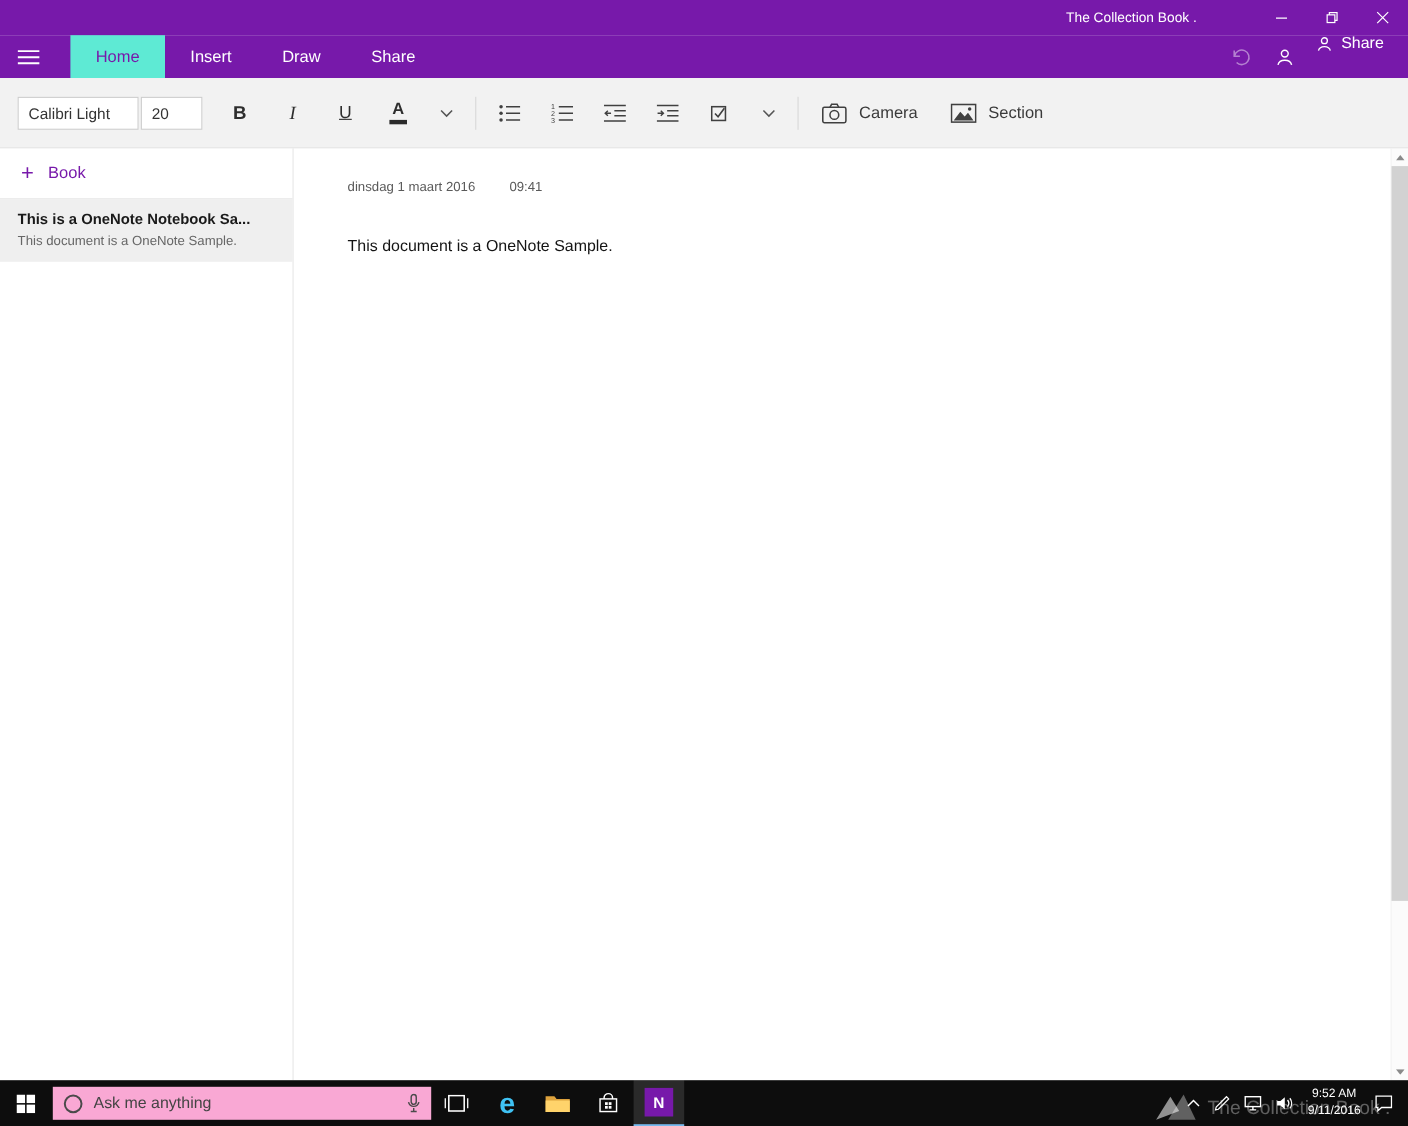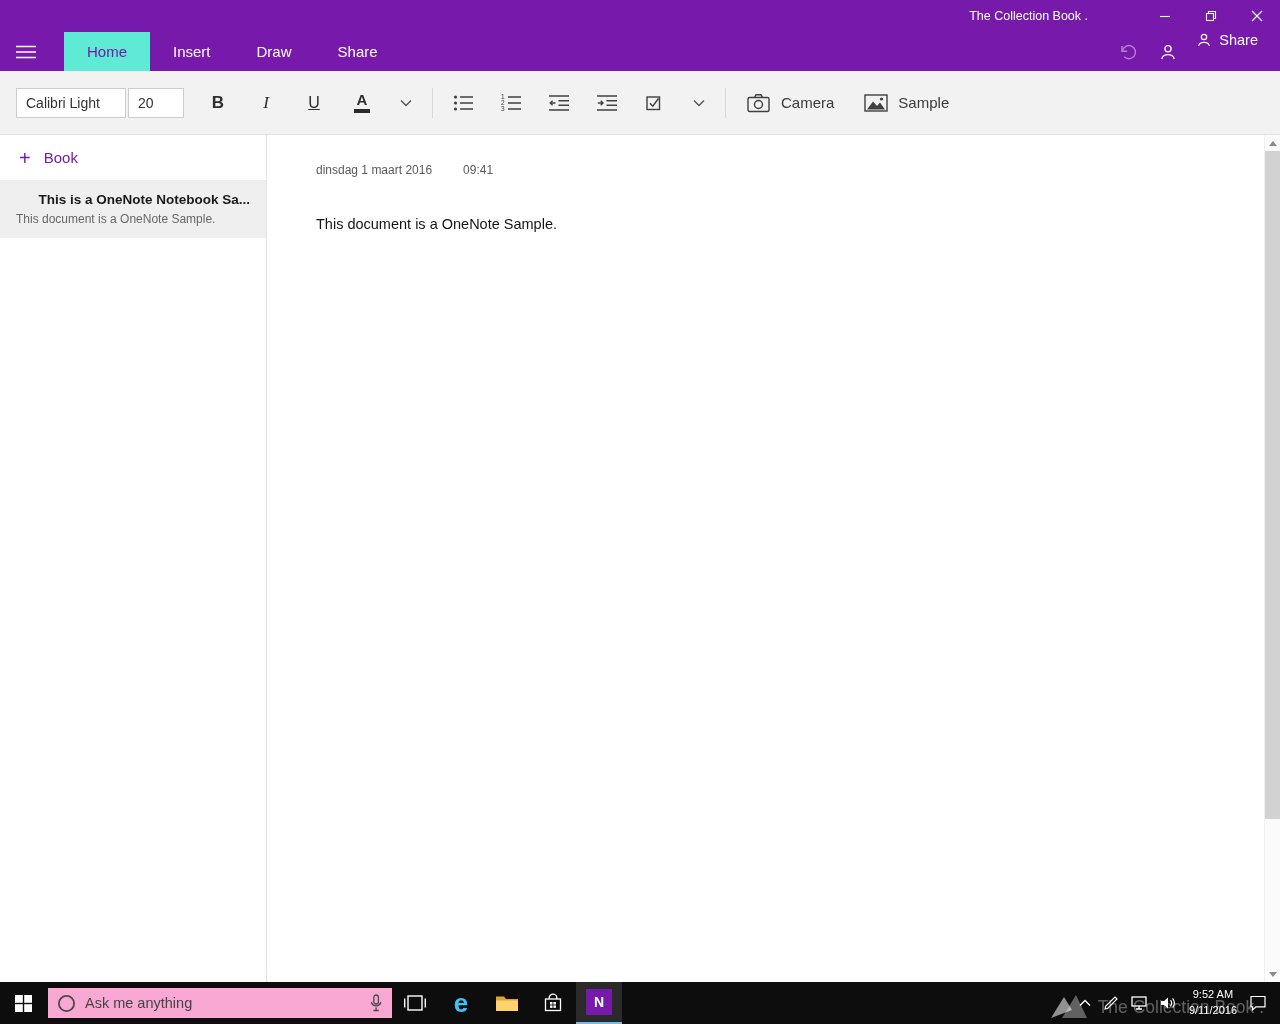--- a/index.html
+++ b/index.html
@@ -41,21 +41,21 @@
   .labelbtn { display: flex; align-items: center; gap: 10px; padding: 0 15px; height: 42px; color: #3a3a3a; font-size: 15px; }
   .group-gap { width: 10px; }
 
   
   .main { flex: 1 1 auto; min-height: 0; display: flex; }
 
   .sidebar { width: 267px; flex: 0 0 auto; background: #fff; border-right: 1px solid #e2e2e2; display: flex; flex-direction: column; }
   .addpage { height: 46px; display: flex; align-items: center; gap: 13px; padding: 0 19px; color: #7719aa; font-size: 15px; border-bottom: 1px solid #ececec; flex: 0 0 auto; }
   .addpage .plus { font-size: 20px; font-weight: 400; line-height: 1; }
   .page-item { background: #efefef; padding: 11px 16px 12px 16px; cursor: default; }
-  .page-item .t { font-size: 13.5px; font-weight: 700; color: #1a1a1a; margin-bottom: 5px; white-space: nowrap; overflow: hidden; text-align: right; }
+  .page-item .t { font-size: 13.5px; font-weight: 700; color: #1a1a1a; margin-bottom: 5px; white-space: nowrap; overflow: hidden; }
   .page-item .p { font-size: 12px; color: #666; white-space: nowrap; overflow: hidden; }
   .crumb { padding: 13px 16px 15px 16px; font-size: 12.5px; color: #7719aa; border-bottom: 1px solid #e6e6e6; display: flex; gap: 6px; align-items: center; }
 
   .content { flex: 1 1 auto; background: #fff; padding-top: 21px; position: relative; }
   .title-wrap { margin-left: 38px; width: 458px; border-bottom: 1px solid #d6d6d6; padding: 0 0 11px 11px; }
   .page-title { font-size: 27px; font-weight: 300; color: #3a3a3a; letter-spacing: 0.2px; }
   .meta { margin-left: 49px; margin-top: 7px; display: flex; gap: 31px; font-size: 12px; color: #5a5a5a; text-align: right; }
   .body-text { margin-left: 49px; margin-top: 39px; font-size: 14.5px; color: #141414; }
 
   .scrollbar { width: 16px; flex: 0 0 auto; background: #fbfbfb; border-left: 1px solid #f0f0f0; display: flex; flex-direction: column; align-items: center; }
@@ -230,21 +230,21 @@
         <path d="M7.5 4.5 L9 1.8 H14 L15.5 4.5" fill="none" stroke="#404040" stroke-width="1.4"></path>
       </svg>
       <span>Camera</span>
     </div>
     <div class="labelbtn">
       <svg width="24" height="20">
         <rect x="1" y="2" width="22" height="16" fill="none" stroke="#404040" stroke-width="1.4"></rect>
         <path d="M3 16.5 L9 8.5 L13 13 L16 9.5 L21 16.5 Z" fill="#404040"></path>
         <circle cx="17.5" cy="6" r="1.6" fill="#404040"></circle>
       </svg>
-      <span>Sample</span>
+      <span>Section</span>
     </div>
   </div>
 
   <div class="main">
 
     <div class="sidebar">
       <div class="addpage">
         <span class="plus">+</span>
         <span>Book</span>
       </div>

